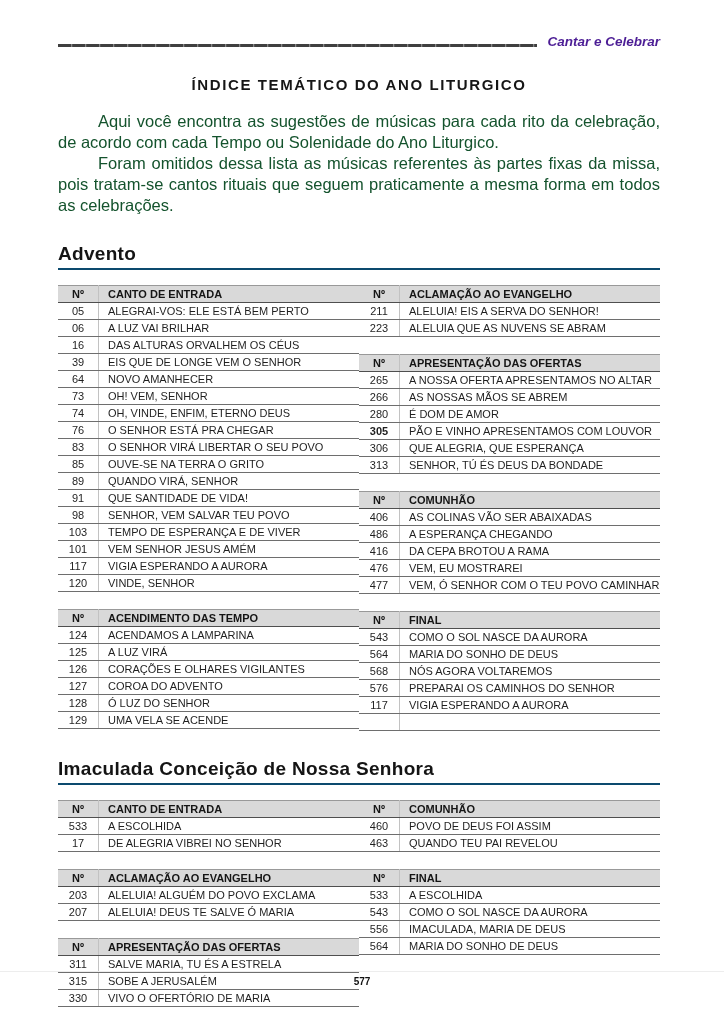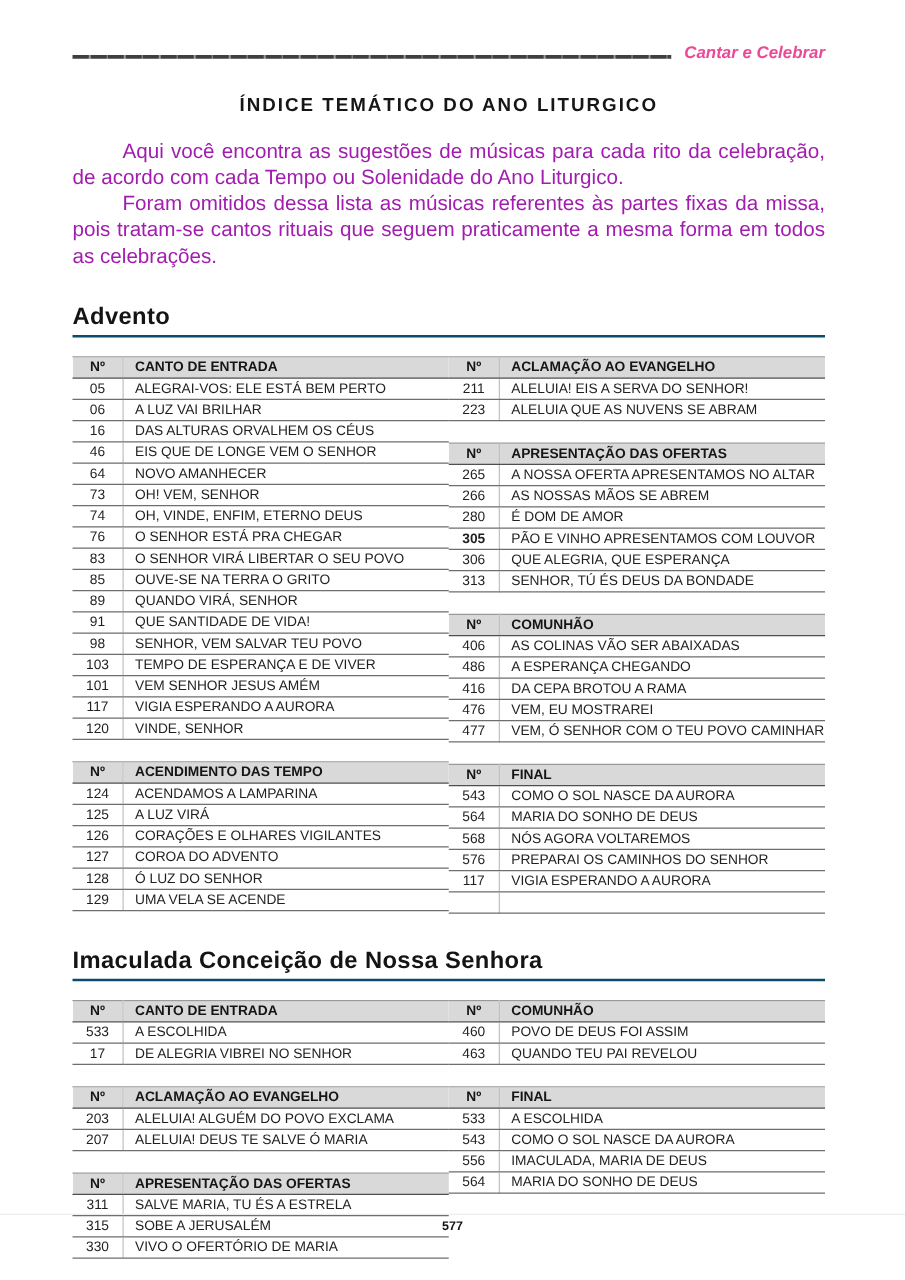--- a/index.html
+++ b/index.html
@@ -16,33 +16,33 @@
 
   
   .runhead { display: flex; align-items: flex-end; padding-top: 34px; }
   .runhead-rule {
     flex: 1; height: 3px; margin: 0 10px 2px 0;
     background: repeating-linear-gradient(90deg, #3f3f3f 0 13px, #9a9a9a 13px 14px);
     background-position: bottom;
   }
   .brand {
     font-style: italic; font-weight: bold; font-size: 13.5px;
-    color: #ec4899; white-space: nowrap;
+    color: #4c1d95; white-space: nowrap;
   }
 
   
   h1.doc-title {
     margin: 27px 0 0 0; text-align: center;
     font-size: 15px; font-weight: bold; letter-spacing: 1.6px;
     color: #161616;
   }
   .intro { margin-top: 18px; }
   .intro p {
     margin: 0; text-align: justify; text-indent: 40px;
-    font-size: 16.5px; line-height: 21px; color: #a21caf;
+    font-size: 16.5px; line-height: 21px; color: #14532d;
   }
 
   
   section.lit-section { margin-top: 27px; }
   h2.section-heading {
     margin: 0 0 15px 0; padding: 0 0 3px 0;
     font-size: 19px; font-weight: bold; letter-spacing: 0.3px;
     border-bottom: 2px solid #0c4a6e; color: #141414;
   }
   .cols { display: flex; align-items: flex-start; }
@@ -112,21 +112,21 @@
                   </tr>
                   <tr>
                     <td class="numcol">06</td>
                     <td class="title">A LUZ VAI BRILHAR</td>
                   </tr>
                   <tr>
                     <td class="numcol">16</td>
                     <td class="title">DAS ALTURAS ORVALHEM OS CÉUS</td>
                   </tr>
                   <tr>
-                    <td class="numcol">46</td>
+                    <td class="numcol">39</td>
                     <td class="title">EIS QUE DE LONGE VEM O SENHOR</td>
                   </tr>
                   <tr>
                     <td class="numcol">64</td>
                     <td class="title">NOVO AMANHECER</td>
                   </tr>
                   <tr>
                     <td class="numcol">73</td>
                     <td class="title">OH! VEM, SENHOR</td>
                   </tr>

